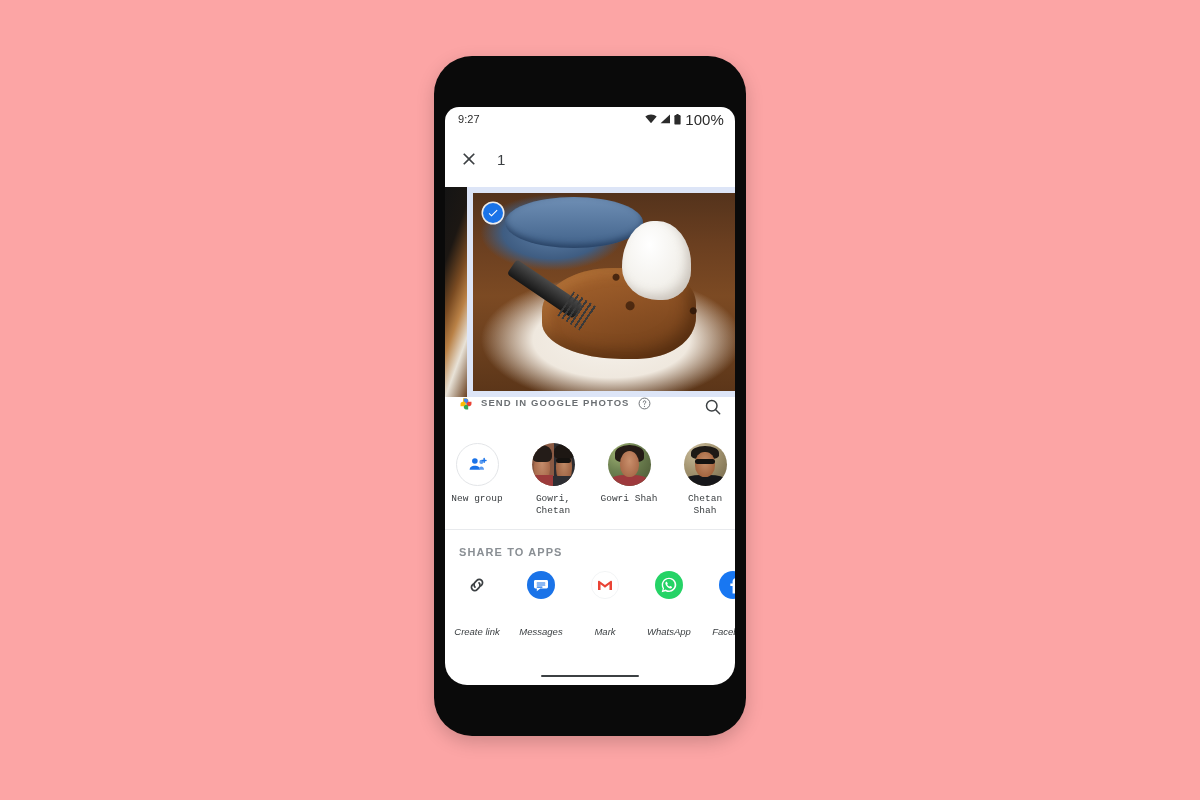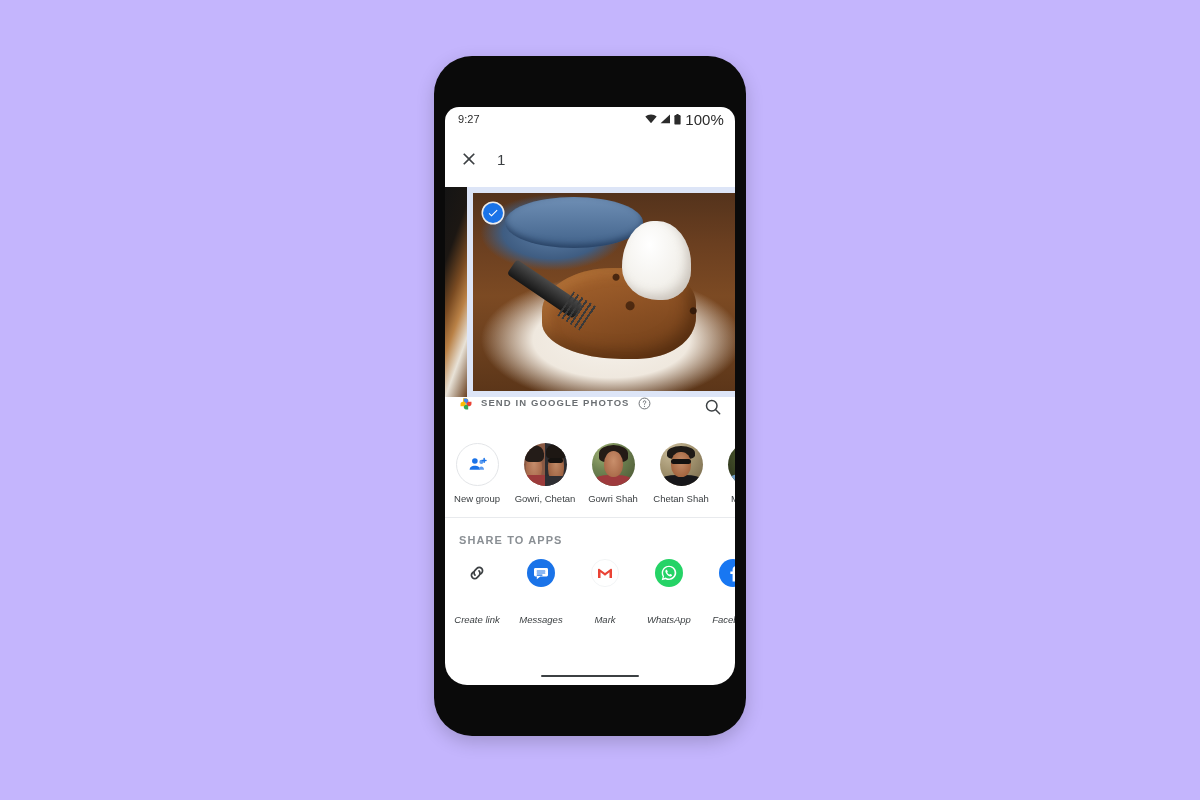--- a/index.html
+++ b/index.html
@@ -4,21 +4,21 @@
 <style>
   * { box-sizing: border-box; margin: 0; padding: 0; }
   html, body {
     width: 1200px; height: 800px;
     background: #ffffff;
     font-family: "Liberation Sans", sans-serif;
     overflow: hidden;
   }
 
   
-  .page { position: relative; width: 1200px; height: 800px; background:#c4b5fd; }
+  .page { position: relative; width: 1200px; height: 800px; background:#fca5a5; }
 
   .phone {
     position: absolute;
     left: 434px; top: 56px;
     width: 312px; height: 680px;
     background: #0a0a0a;
     border-radius: 38px;
     box-shadow: 0 6px 18px rgba(0,0,0,0.18);
   }
   .phone-camera {
@@ -165,22 +165,23 @@
   }
   .section-head .label {
     font-size: 9.5px; letter-spacing: 1.1px; color:#6b6f73; font-weight:600;
   }
   .help-icon { width:13px; height:13px; }
   .search-icon-btn { margin-left:auto; width:20px; height:20px; cursor:pointer; }
 
   .contacts {
     display: flex; align-items: flex-start;
     padding: 0 0 12px 0;
-    gap: 4px;
+    gap: 12px;
     overflow: hidden;
+    font-family: Liberation Mono, monospace;
   }
   .contact {
     flex: none; width: 64px;
     display:flex; flex-direction:column; align-items:center; gap:7px;
     cursor: pointer;
   }
   .avatar {
     width: 43px; height: 43px; border-radius:50%;
     overflow:hidden; position:relative; background:#e8eaed;
   }

